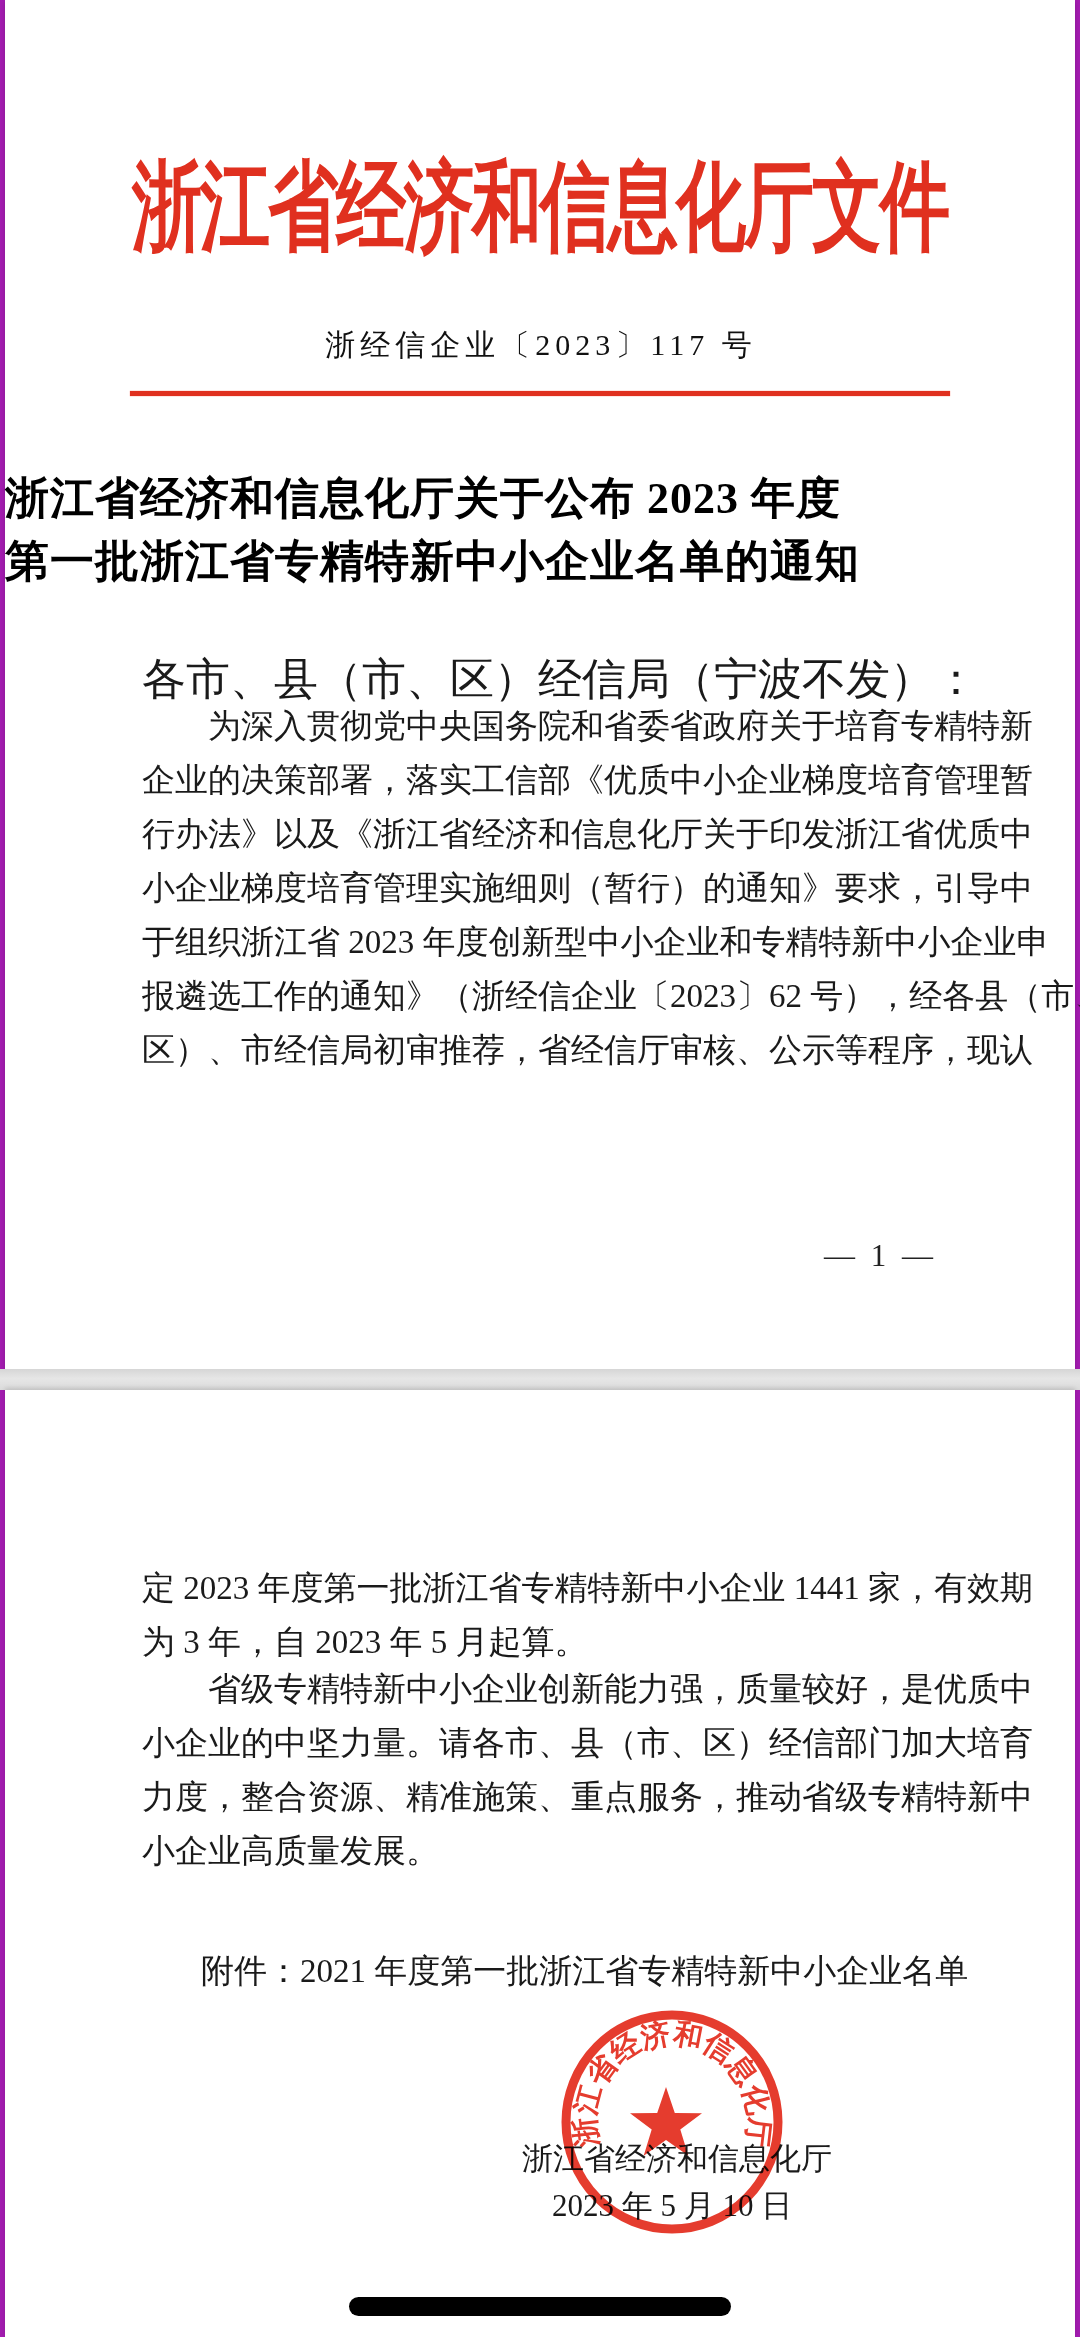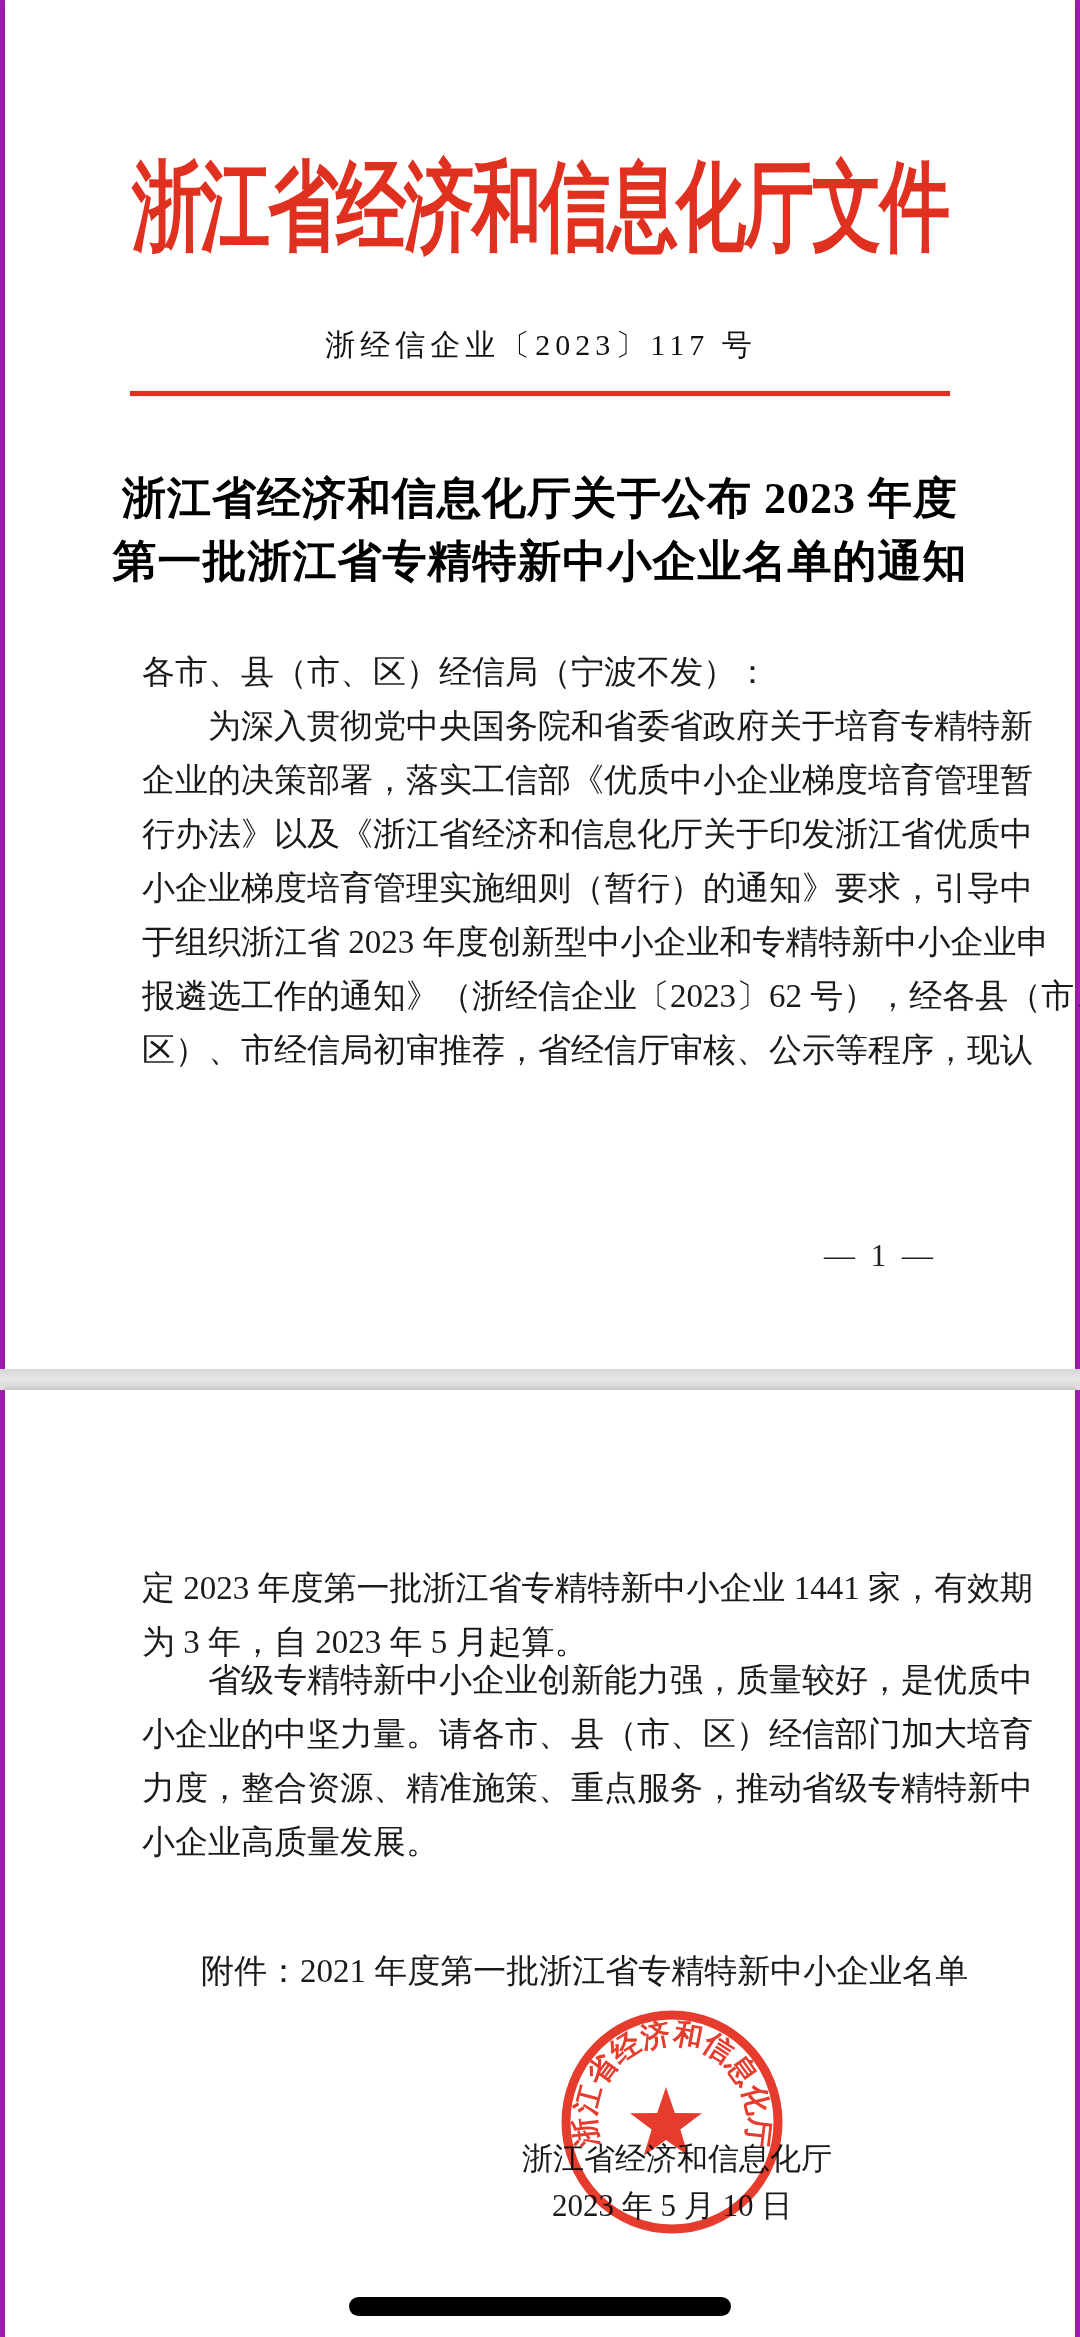--- a/index.html
+++ b/index.html
@@ -49,29 +49,29 @@
     font-size:30px;letter-spacing:5px;
     color:#111;
   }
   .red-rule{
     position:absolute;left:125px;width:820px;top:391px;height:5px;
     background:var(--red);
     box-shadow:0 0 1px rgba(255,80,60,.8);
   }
   .doc-title{
     position:absolute;left:0;right:0;top:467px;
-    text-align:center;
+    text-align:left;
     font-weight:bold;
     font-size:44px;line-height:63px;
     letter-spacing:1px;
     color:#000;
   }
   .recipient{
     position:absolute;left:137px;top:650px;
-    font-size:33px;
+    font-size:44px;
   }
   .body-block{
     position:absolute;left:137px;width:801px;
     font-size:33px;line-height:54px;
   }
   .p1-body{top:699px;}
   .body-block .line{
     height:54px;
     text-align:justify;
     text-align-last:justify;
@@ -82,21 +82,21 @@
     text-align:left;text-align-last:left;
   }
   .page-num{
     position:absolute;right:138px;top:1238px;
     font-size:31px;letter-spacing:4px;
     color:#222;
   }
 
   
   .p2-body1{top:171px;}
-  .p2-body2{top:263px;}
+  .p2-body2{top:272px;}
   .attachment{
     position:absolute;left:196px;top:559px;
     font-size:33px;
   }
   .signature{
     position:absolute;left:517px;top:748px;
     width:300px;text-align:center;
     font-size:31px;letter-spacing:0px;
     white-space:nowrap;
   }

